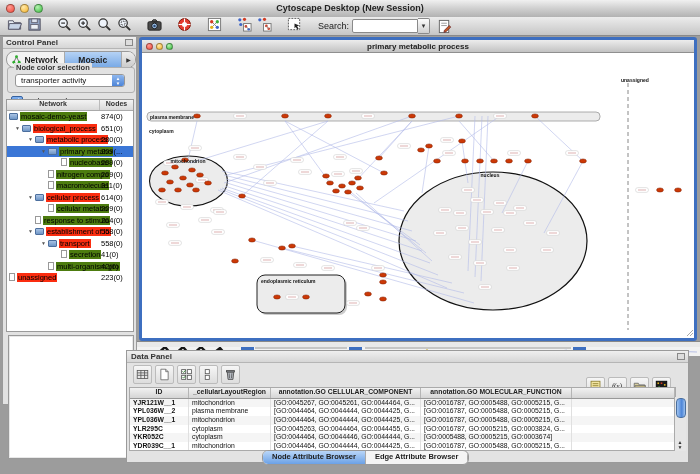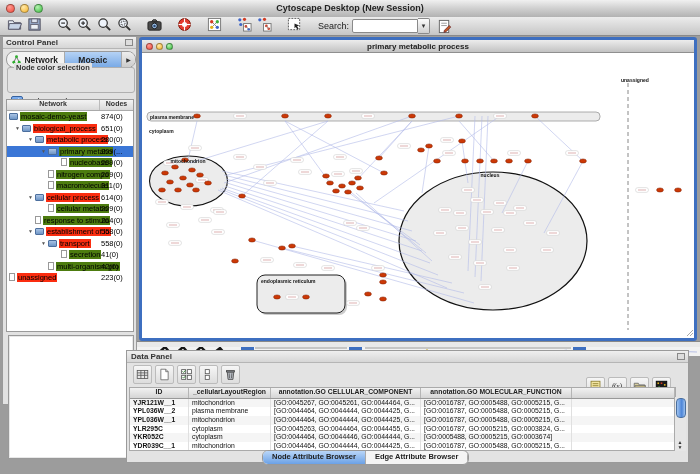--- a/index.html
+++ b/index.html
@@ -215,20 +215,24 @@
           </svg>
         <span>Network</span>
       </div>
       <div class="cp-tab active">
         <span>Mosaic</span>
       </div>
       <div class="cp-tab-arrow">▶</div>
     </div>
     <div class="groupbox">
       <span class="legend">Node color selection</span>
+      <div class="combo">
+        <span>transporter activity</span>
+        <span class="combo-btn">▲<br>▼</span>
+      </div>
     </div>
     <div class="checkrow">
       <span class="checkbox">✓</span>
       <span class="checklabel">Select nodes</span>
     </div>
     <div class="treebox">
       <div class="tree-head">
         <div class="th-net">Network</div>
         <div class="th-nodes">Nodes</div>
       </div>

